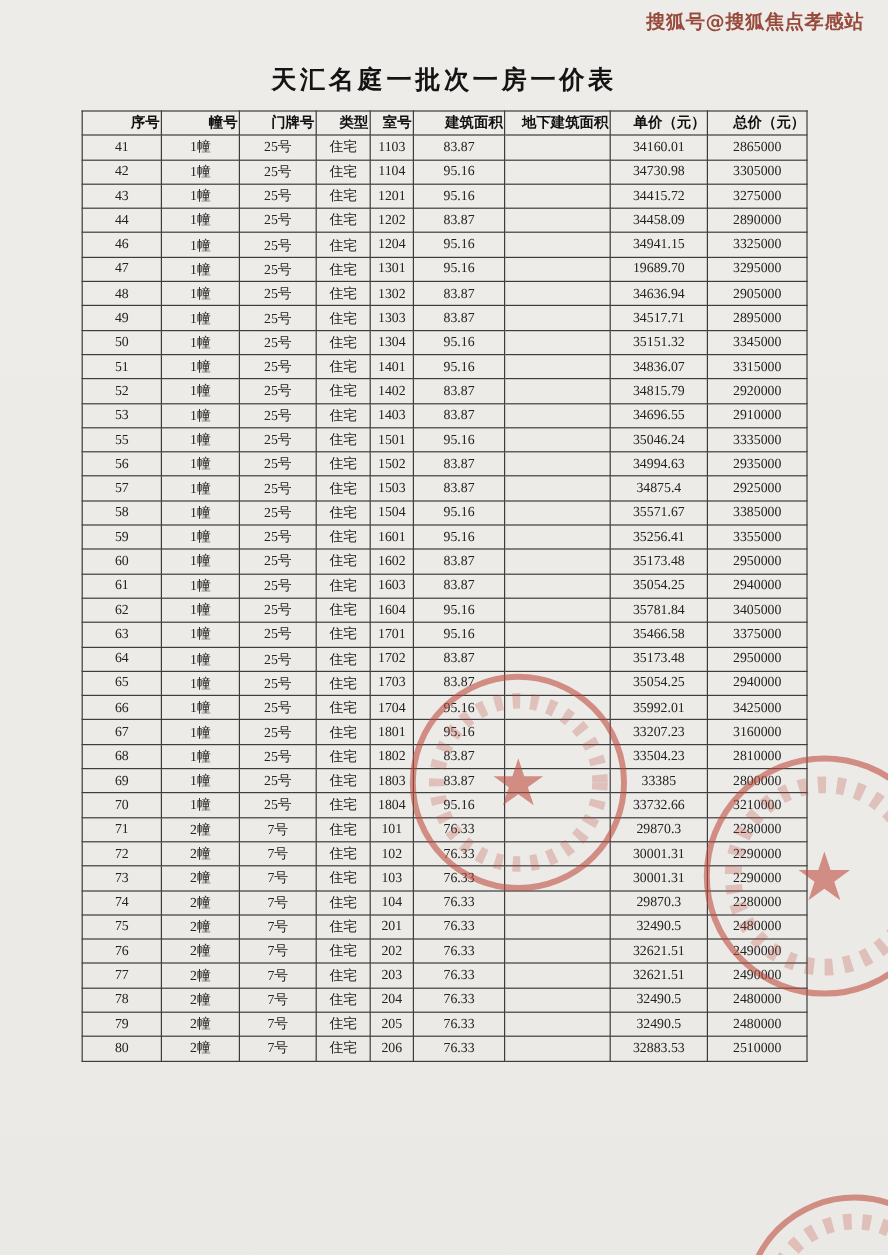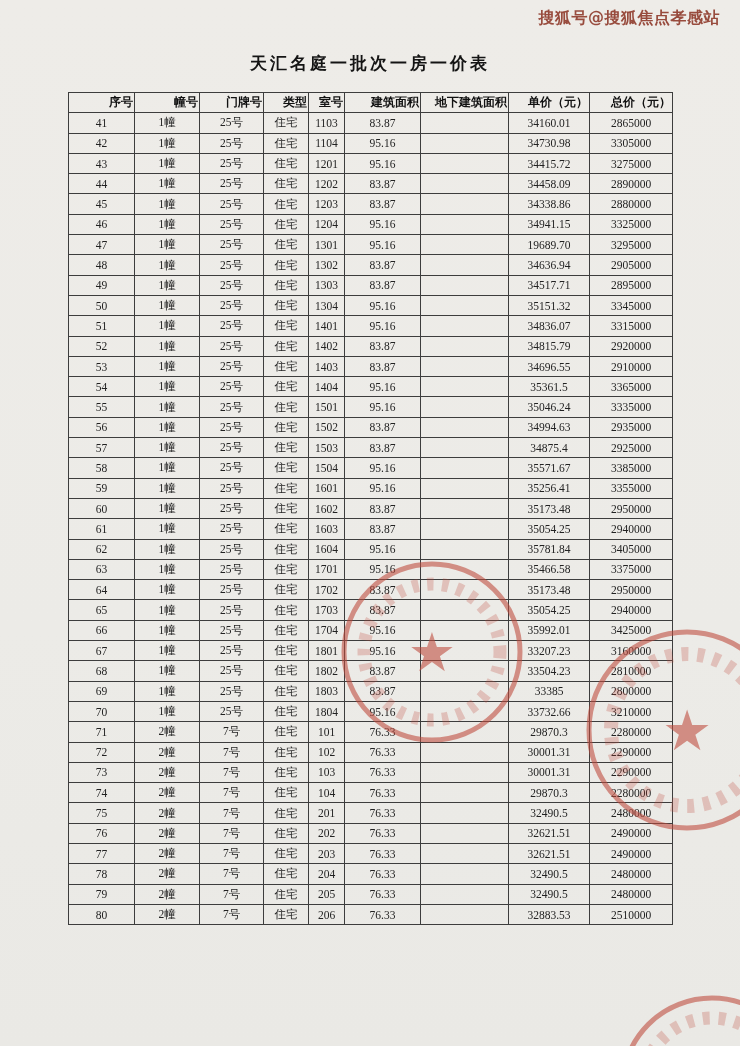--- a/index.html
+++ b/index.html
@@ -27,21 +27,21 @@
     font-family: "DejaVu Sans", "Liberation Sans", sans-serif;
     letter-spacing: 0.5px;
     opacity: 0.9;
   }
   .title {
     position: absolute;
     top: 52px;
     left: 0;
     width: 100%;
     text-align: center;
-    font-size: 17px;
+    font-size: 21px;
     font-weight: bold;
     letter-spacing: 3px;
     color: #141414;
   }
   table.price-table {
     position: absolute;
     top: 92px;
     left: 68px;
     width: 604px;
     border-collapse: collapse;
@@ -146,31 +146,20 @@
           <td>1幢</td>
           <td>25号</td>
           <td>住宅</td>
           <td>1202</td>
           <td>83.87</td>
           <td></td>
           <td>34458.09</td>
           <td>2890000</td>
         </tr>
         <tr>
-          <td>45</td>
-          <td>1幢</td>
-          <td>25号</td>
-          <td>住宅</td>
-          <td>1203</td>
-          <td>83.87</td>
-          <td></td>
-          <td>34338.86</td>
-          <td>2880000</td>
-        </tr>
-        <tr>
           <td>46</td>
           <td>1幢</td>
           <td>25号</td>
           <td>住宅</td>
           <td>1204</td>
           <td>95.16</td>
           <td></td>
           <td>34941.15</td>
           <td>3325000</td>
         </tr>
@@ -243,31 +232,20 @@
         <tr>
           <td>53</td>
           <td>1幢</td>
           <td>25号</td>
           <td>住宅</td>
           <td>1403</td>
           <td>83.87</td>
           <td></td>
           <td>34696.55</td>
           <td>2910000</td>
-        </tr>
-        <tr>
-          <td>54</td>
-          <td>1幢</td>
-          <td>25号</td>
-          <td>住宅</td>
-          <td>1404</td>
-          <td>95.16</td>
-          <td></td>
-          <td>35361.5</td>
-          <td>3365000</td>
         </tr>
         <tr>
           <td>55</td>
           <td>1幢</td>
           <td>25号</td>
           <td>住宅</td>
           <td>1501</td>
           <td>95.16</td>
           <td></td>
           <td>35046.24</td>

